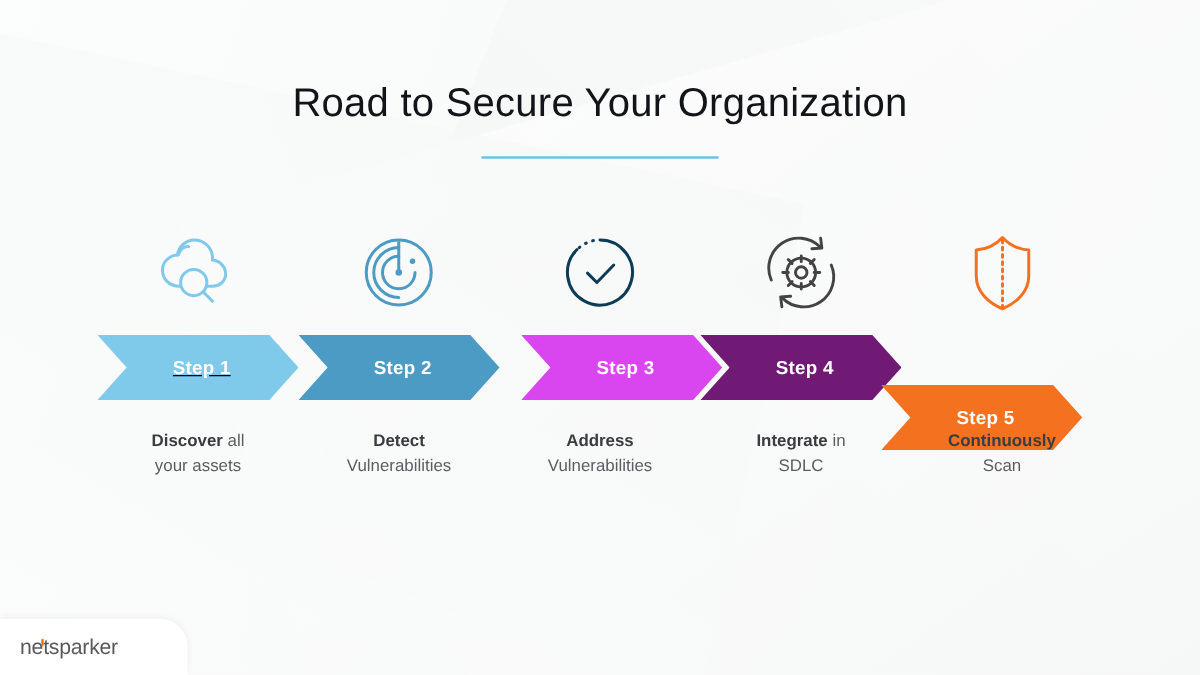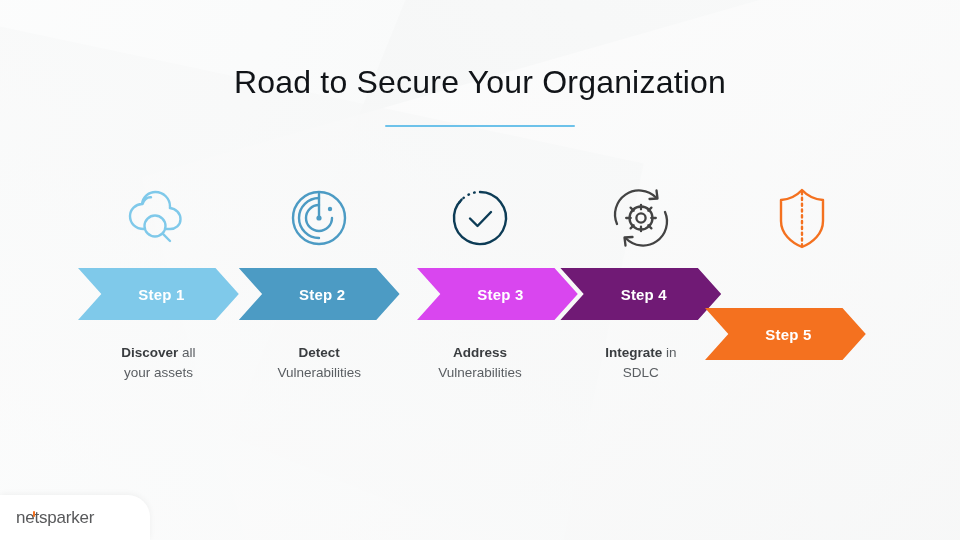--- a/index.html
+++ b/index.html
@@ -250,21 +250,21 @@
     <div class="step">
       <div class="icon-box">
         <svg width="60" height="70" viewBox="0 0 60 70" fill="none" stroke="#f4711f" stroke-width="2.4" stroke-linecap="round" stroke-linejoin="round">
           <path d="M30 7 C24 13.5 16 16.5 9 17 L9 38 C9 50.5 19 59.5 30 64 C41 59.5 51 50.5 51 38 L51 17 C44 16.5 36 13.5 30 7 Z"></path>
           <path d="M30 9 L30 62" stroke-dasharray="2.2 3.6"></path>
         </svg>
       </div>
     </div>
 
     <div class="chev-row">
-      <div class="chev first" style="left:0px;background:#7fc9ea;">
+      <div class="chev first" style="left:0px;background:#7fc9ea;text-decoration:underline;">
         <span class="chev-label">Step 1</span>
       </div>
       <div class="chev" style="left:160.8px;background:#4c9bc4;">
         <span class="chev-label">Step 2</span>
       </div>
       <div class="chev" style="left:339px;background:#d946ef;">
         <span class="chev-label">Step 3</span>
       </div>
       <div class="chev" style="left:482.4px;background:#701a75;">
         <span class="chev-label">Step 4</span>
@@ -283,20 +283,24 @@
         <div><span class="b">Detect</span><span class="r"></span></div>
         <div class="r">Vulnerabilities</div>
       </div>
       <div class="cap">
         <div><span class="b">Address</span><span class="r"></span></div>
         <div class="r">Vulnerabilities</div>
       </div>
       <div class="cap">
         <div><span class="b">Integrate</span><span class="r"> in</span></div>
         <div class="r">SDLC</div>
+      </div>
+      <div class="cap">
+        <div><span class="b">Continuously</span><span class="r"></span></div>
+        <div class="r">Scan</div>
       </div>
     </div>
 
   </div>
 
   <div class="logo-tab">
     <div class="logo-text">
       <span>netsparker</span>
       <span class="logo-accent"></span>
     </div>

